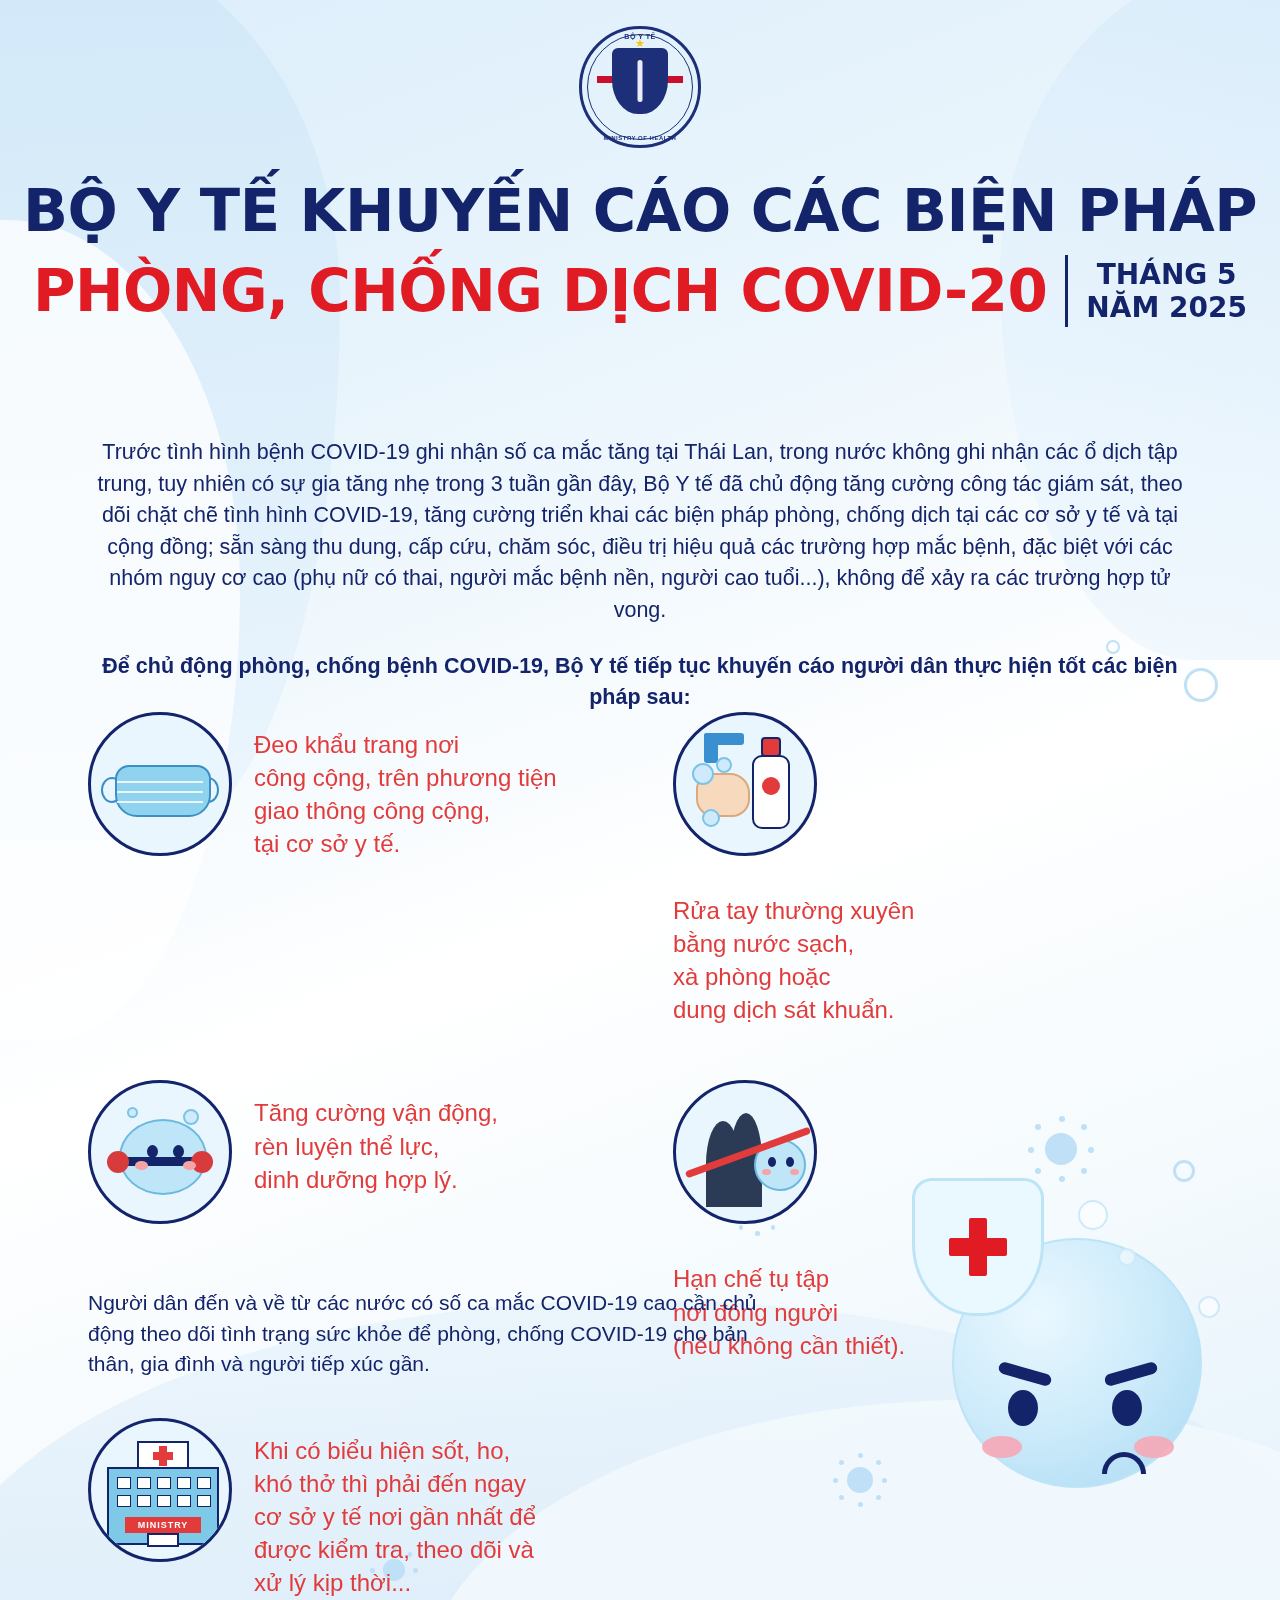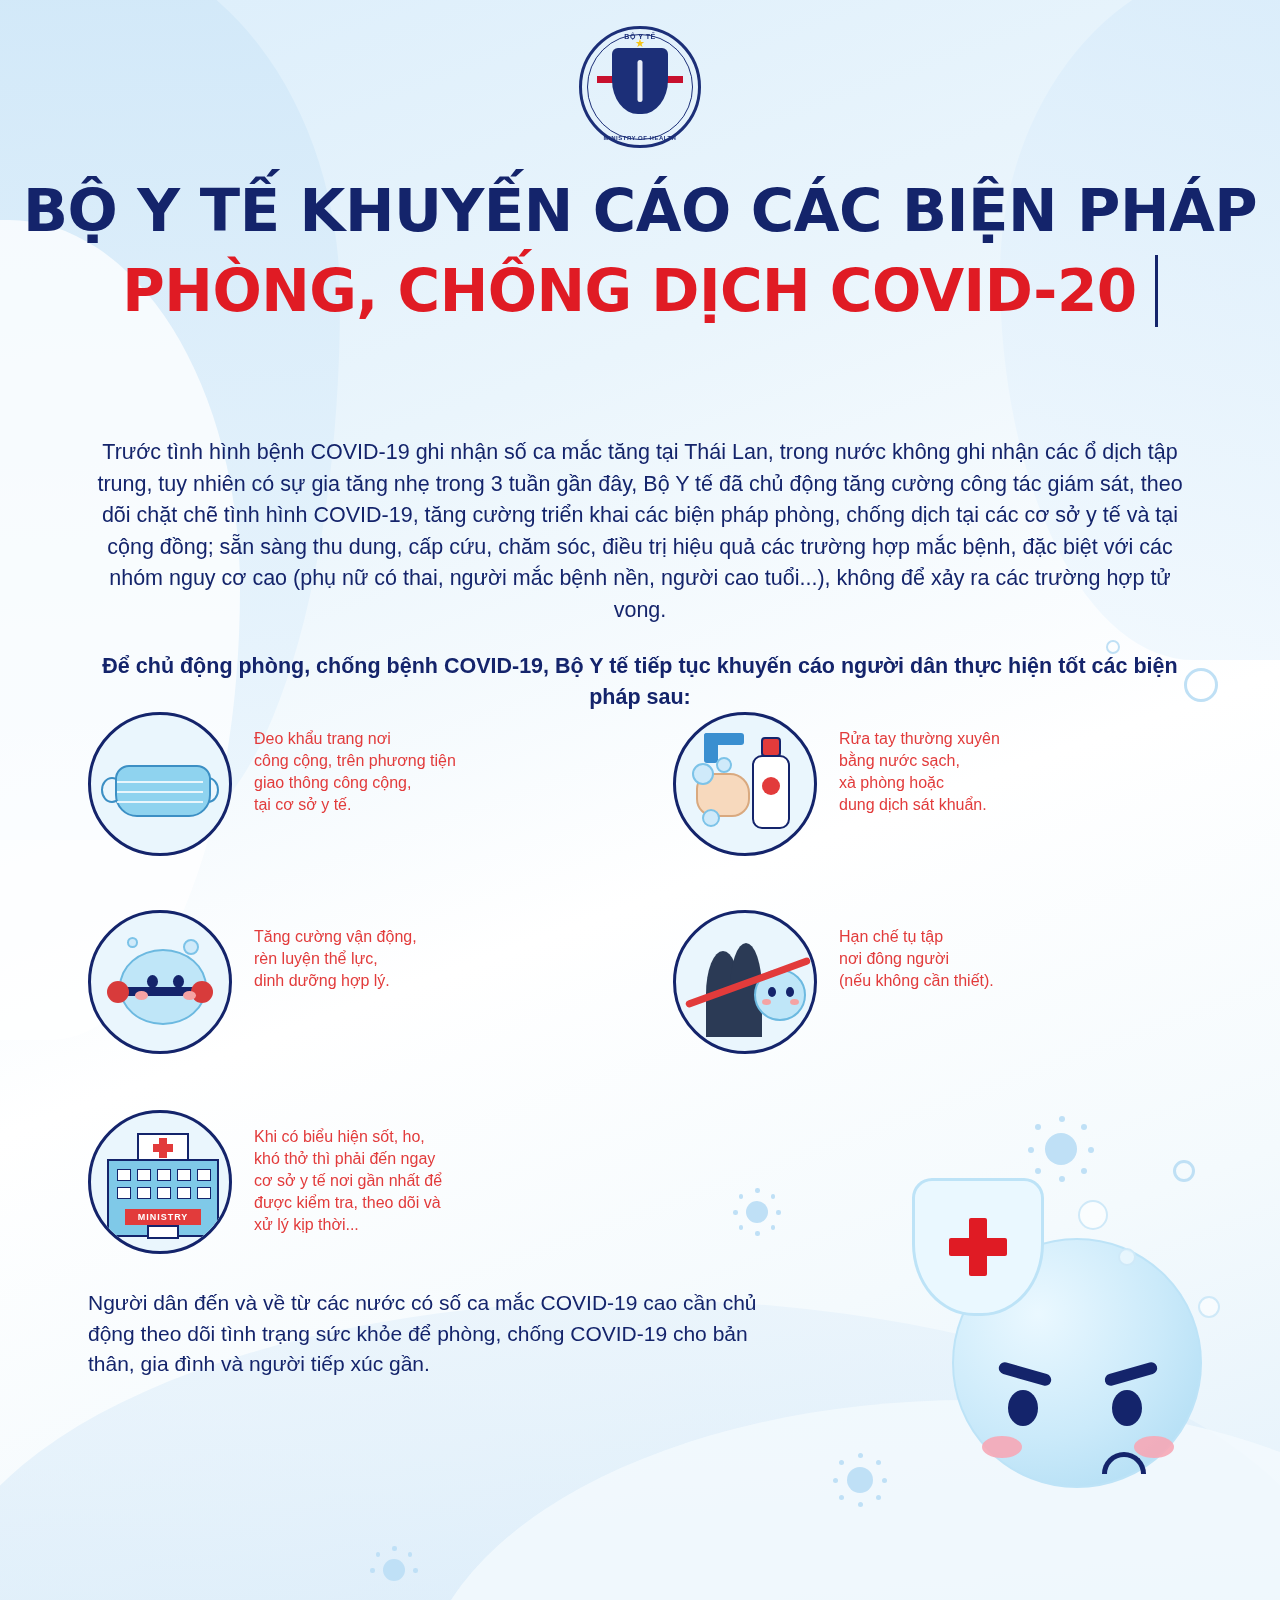--- a/index.html
+++ b/index.html
@@ -229,33 +229,33 @@
   .m-row {
     display: flex;
     gap: 0;
   }
   .m-item {
     display: flex;
     align-items: flex-start;
     gap: 22px;
     width: 585px;
   }
-  .m-item.right { width: 525px; }
+  .m-item.right { width: 525px; flex-direction: column; }
   .m-icon {
     flex: 0 0 auto;
     width: 144px; height: 144px;
     border-radius: 50%;
     border: 3px solid #14246b;
     background: #eaf6fd;
     position: relative;
     overflow: hidden;
   }
   .m-text {
     color: #e23b3b;
-    font-size: 16px;
+    font-size: 24px;
     line-height: 1.38;
     padding-top: 16px;
     white-space: pre-line;
   }
   .row-gap-1 { height: 54px; }
   .row-gap-2 { height: 56px; }
 
   
   .mask-shape {
     position: absolute;
@@ -583,20 +583,24 @@
     <div class="logo-star">★</div>
     <div class="logo-bottom-text">MINISTRY OF HEALTH</div>
   </div>
 </div>
 
 <div class="title-block">
   <div class="title-line1">BỘ Y TẾ KHUYẾN CÁO CÁC BIỆN PHÁP</div>
   <div class="title-row2">
     <div class="title-line2">PHÒNG, CHỐNG DỊCH COVID-20</div>
     <div class="title-divider"></div>
+    <div class="title-date">
+      <div>THÁNG 5</div>
+      <div>NĂM 2025</div>
+    </div>
   </div>
 </div>
 
 <div class="intro">
   <p>Trước tình hình bệnh COVID-19 ghi nhận số ca mắc tăng tại Thái Lan, trong nước không ghi nhận các ổ dịch tập trung, tuy nhiên có sự gia tăng nhẹ trong 3 tuần gần đây, Bộ Y tế đã chủ động tăng cường công tác giám sát, theo dõi chặt chẽ tình hình COVID-19, tăng cường triển khai các biện pháp phòng, chống dịch tại các cơ sở y tế và tại cộng đồng; sẵn sàng thu dung, cấp cứu, chăm sóc, điều trị hiệu quả các trường hợp mắc bệnh, đặc biệt với các nhóm nguy cơ cao (phụ nữ có thai, người mắc bệnh nền, người cao tuổi...), không để xảy ra các trường hợp tử vong.</p>
   <p class="callout">Để chủ động phòng, chống bệnh COVID-19, Bộ Y tế tiếp tục khuyến cáo người dân thực hiện tốt các biện pháp sau:</p>
 </div>
 
 <div class="measures">
 

